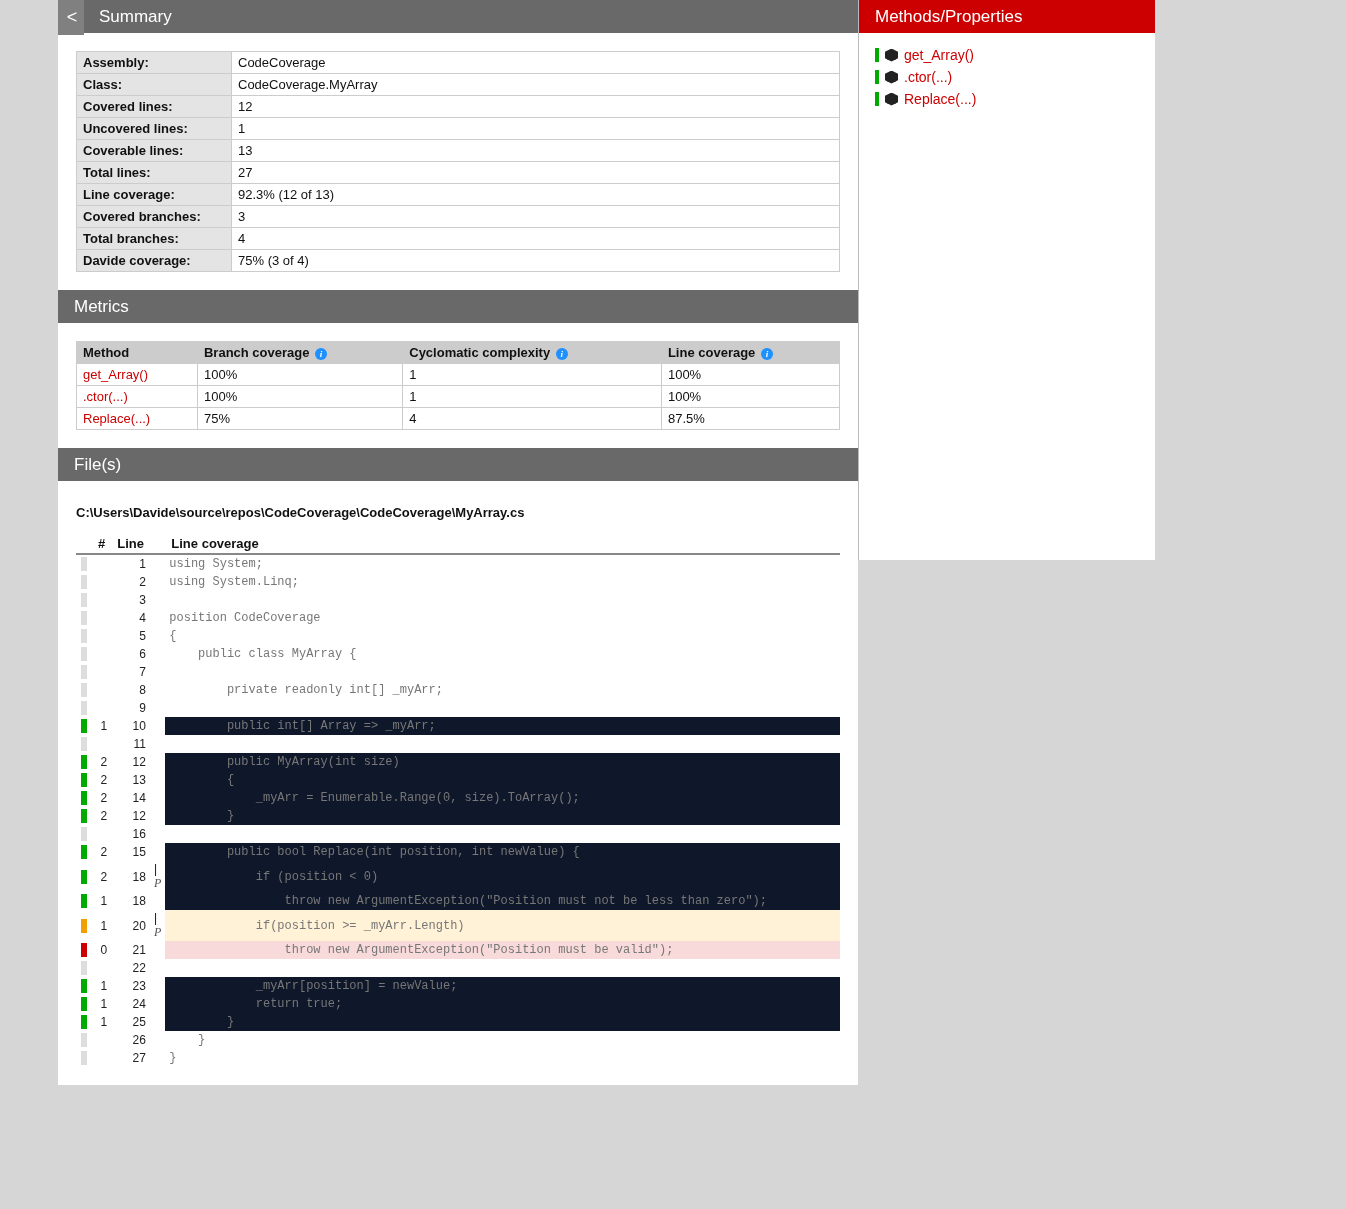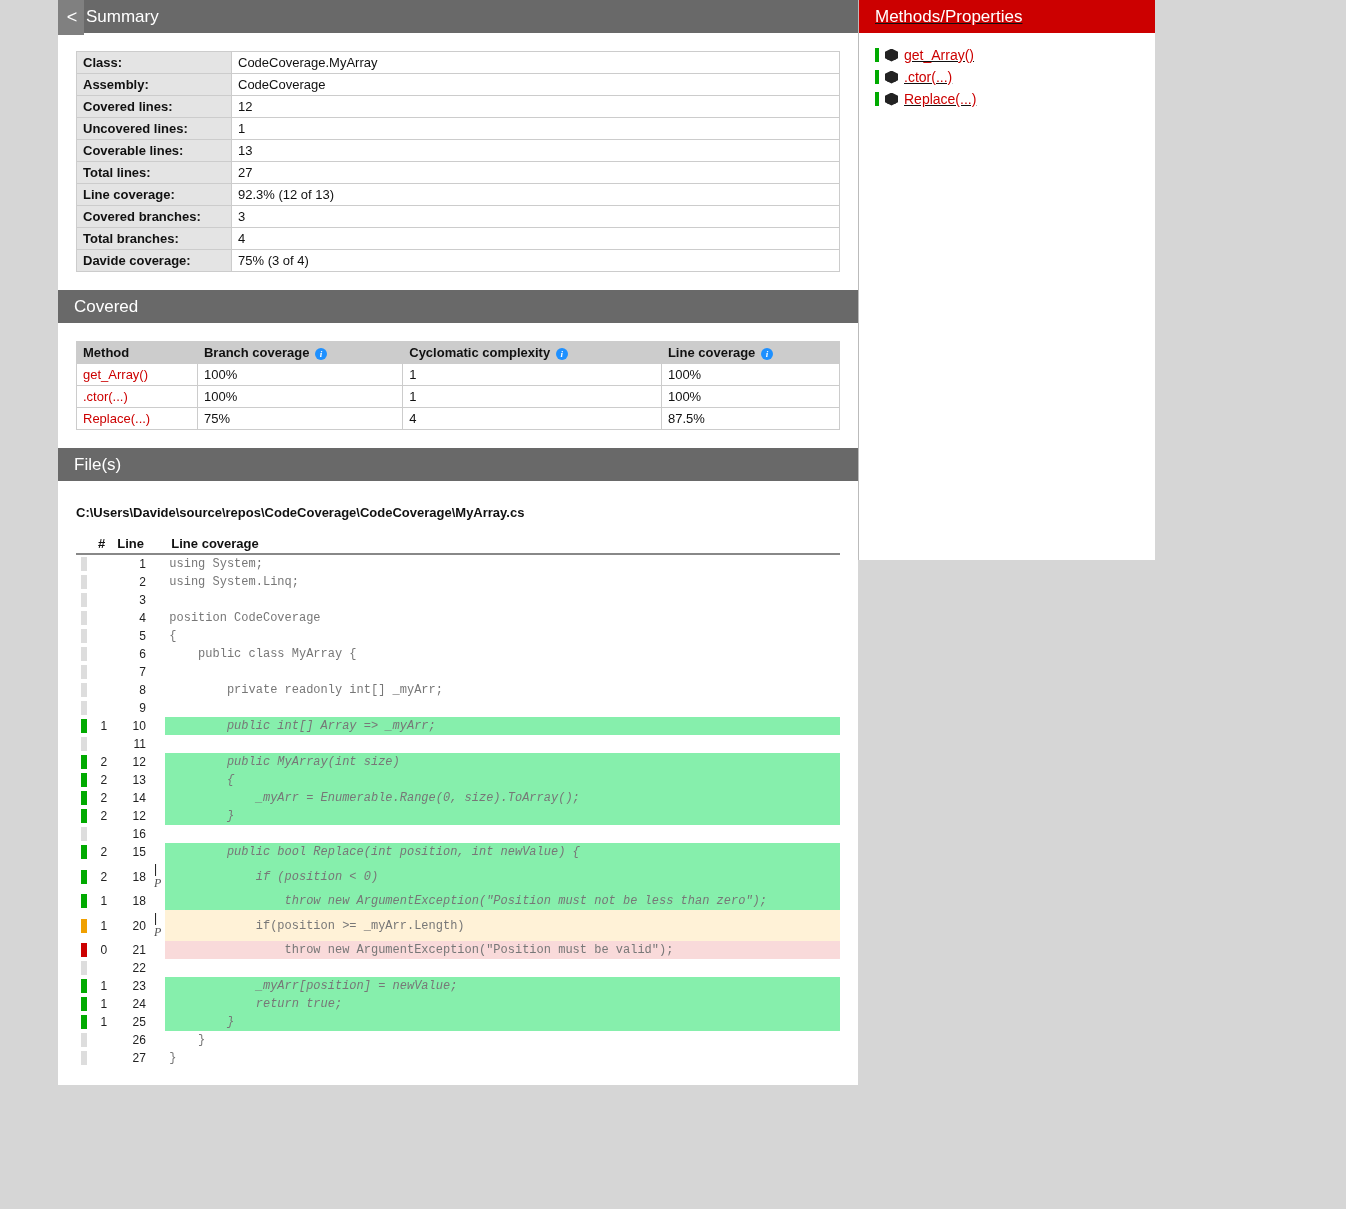--- a/index.html
+++ b/index.html
@@ -18,21 +18,20 @@
   }
   .main {
     flex: 1;
     margin-left: 58px;
   }
   .sidebar {
     width: 297px;
     background: #fff;
     border-left: 1px solid #bbb;
     min-height: 560px;
-    text-decoration: underline;
   }
   .back-btn {
     position: absolute;
     left: 58px;
     top: 0;
     width: 26px;
     height: 35px;
     background: #808080;
     color: #fff;
     font-size: 18px;
@@ -45,21 +44,21 @@
     background: #696969;
     color: #fff;
     font-family: "Century Gothic","Segoe UI",Arial,sans-serif;
     font-weight: 300;
     font-size: 17px;
     padding: 7px 16px 6px 16px;
   }
   .hdr-red {
     background: #c00;
   }
-  .first-hdr { padding-left: 28px; }
+  .first-hdr { padding-left: 41px; }
   .panel {
     background: #fff;
     padding: 18px;
   }
   table.info, table.metrics {
     width: 100%;
     border-collapse: collapse;
     background: #fff;
   }
   table.info th, table.info td,
@@ -130,21 +129,21 @@
     font-family: "Courier New", monospace;
     white-space: pre;
     font-size: 12px;
     color: #777;
     padding-left: 8px;
   }
   .bar-gray { background:#ddd; }
   .bar-green { background:#0a0; }
   .bar-orange { background:#f0a000; }
   .bar-red { background:#c00; }
-  .src-green { background:#86efac; color:#222;font-style:italic; }
+  .src-green { background:#0f172a; color:#222; }
   .src-orange { background:#fff2d7; color:#222; }
   .src-red { background:#f9dada; color:#222; }
 
   
   .side-list { padding: 14px 16px; }
   .side-item {
     display: flex;
     align-items: center;
     gap: 6px;
     margin-bottom: 6px;
@@ -169,26 +168,26 @@
 
 <div class="page">
   <div class="back-btn">&lt;</div>
 
   <div class="main">
     <div class="hdr first-hdr">Summary</div>
     <div class="panel">
       <table class="info">
         <tbody id="summary-body">
             <tr>
+              <th>Assembly:</th>
+              <td>CodeCoverage</td>
+            </tr>
+            <tr>
               <th>Class:</th>
               <td>CodeCoverage.MyArray</td>
-            </tr>
-            <tr>
-              <th>Assembly:</th>
-              <td>CodeCoverage</td>
             </tr>
             <tr>
               <th>Covered lines:</th>
               <td>12</td>
             </tr>
             <tr>
               <th>Uncovered lines:</th>
               <td>1</td>
             </tr>
             <tr>
@@ -212,21 +211,21 @@
               <td>4</td>
             </tr>
             <tr>
               <th>Davide coverage:</th>
               <td>75% (3 of 4)</td>
             </tr>
           </tbody>
       </table>
     </div>
 
-    <div class="hdr">Covered</div>
+    <div class="hdr">Metrics</div>
     <div class="panel">
       <table class="metrics">
         <thead>
           <tr>
             <th>Method</th>
             <th><span>Branch coverage</span> <span class="info-circle">i</span></th>
             <th><span>Cyclomatic complexity</span> <span class="info-circle">i</span></th>
             <th><span>Line coverage</span> <span class="info-circle">i</span></th>
           </tr>
         </thead>

